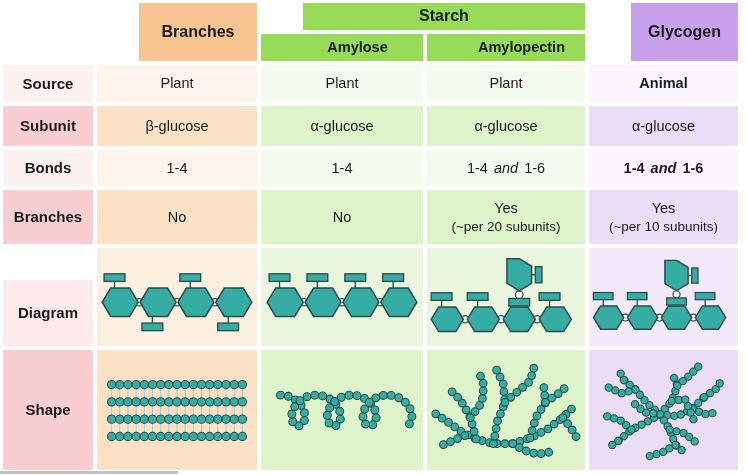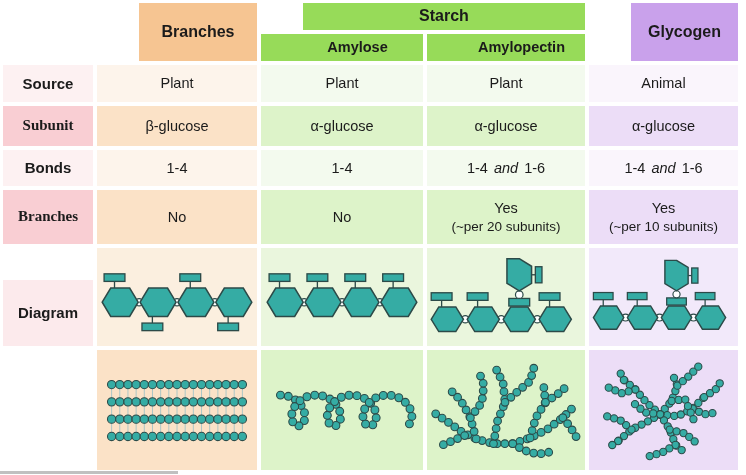--- a/index.html
+++ b/index.html
@@ -32,29 +32,29 @@
   .g-c1{grid-column:1}.g-c2{grid-column:2}.g-c3{grid-column:3}.g-c4{grid-column:4}.g-c5{grid-column:5}
   .g-c34{grid-column:3/5}
   .g-r1{grid-row:1}.g-r2{grid-row:2}.g-r12{grid-row:1/3}
   .g-r3{grid-row:3}.g-r4{grid-row:4}.g-r5{grid-row:5}.g-r6{grid-row:6}.g-r7{grid-row:7}.g-r8{grid-row:8}
 
   
   .bg-cel-h{background:var(--cellulose-header,#f6c592);}
   .bg-sta-h{background:var(--starch-header,#97db59);}
   .bg-gly-h{background:var(--glycogen-header,#c9a1eb);}
   .bg-lab-1{background:var(--label-row-light,#fdf1f2);}
-  .bg-lab-2{background:var(--label-row-dark,#f9ced3);font-family:Liberation Serif, serif;}
+  .bg-lab-2{background:var(--label-row-dark,#f9ced3);}
   .bg-lab-3{background:var(--label-row-mid,#fceaec);margin-top:32px;}
   .bg-cel-1{background:var(--cellulose-light,#fdf4eb);}
   .bg-cel-2{background:var(--cellulose-dark,#fbe2c7);}
   .bg-cel-3{background:var(--cellulose-mid,#fbefdf);}
   .bg-sta-1{background:var(--starch-light,#f3faee);}
   .bg-sta-2{background:var(--starch-dark,#ddf3c9);}
   .bg-sta-3{background:var(--starch-mid,#eaf6dd);}
-  .bg-gly-1{background:var(--glycogen-light,#faf5fc);}
+  .bg-gly-1{background:var(--glycogen-light,#faf5fc);font-weight:bold;}
   .bg-gly-2{background:var(--glycogen-dark,#ecddf7);}
   .bg-gly-3{background:var(--glycogen-mid,#f2e9fa);}
 
   .bottom-edge{
     position:absolute;left:0;top:471px;width:178px;height:3px;
     background:#8d8d8d;opacity:.55;
   }
 </style>
 </head>
 <body>
@@ -190,20 +190,21 @@
         <polygon points="96,6 109,14 109,32 96,40 83,32 83,6" fill="#35aca4" stroke="#2c4a48" stroke-width="1.6"></polygon>
         <line x1="109" y1="23" x2="113" y2="23" stroke="#2c4a48" stroke-width="1.4"></line>
         <rect x="113" y="14.5" width="7" height="17" fill="#35aca4" stroke="#2c4a48" stroke-width="1.4"></rect>
         <polygon points="79,70 87,57 105,57 113,70 105,83 87,83" fill="#35aca4" stroke="#2c4a48" stroke-width="1.6"></polygon>
         <line x1="128" y1="50" x2="128" y2="57" stroke="#2c4a48" stroke-width="1.4"></line>
         <rect x="117" y="42" width="22" height="8" fill="#35aca4" stroke="#2c4a48" stroke-width="1.4"></rect>
         <polygon points="117,70 125,57 143,57 151,70 143,83 125,83" fill="#35aca4" stroke="#2c4a48" stroke-width="1.6"></polygon>
       </svg>
   </div>
 
+  <div class="cell rowlab bg-lab-2 g-c1 g-r8">Shape</div>
   <div class="cell bg-cel-2 g-c2 g-r8">
     <svg id="sh-cel" viewBox="0 0 156 82" width="150" height="79">
         <line x1="10" y1="14" x2="10" y2="68" stroke="#a9c6c6" stroke-width="1"></line>
         <line x1="18.5" y1="14" x2="18.5" y2="68" stroke="#a9c6c6" stroke-width="1"></line>
         <line x1="27" y1="14" x2="27" y2="68" stroke="#a9c6c6" stroke-width="1"></line>
         <line x1="35.5" y1="14" x2="35.5" y2="68" stroke="#a9c6c6" stroke-width="1"></line>
         <line x1="44" y1="14" x2="44" y2="68" stroke="#a9c6c6" stroke-width="1"></line>
         <line x1="52.5" y1="14" x2="52.5" y2="68" stroke="#a9c6c6" stroke-width="1"></line>
         <line x1="61" y1="14" x2="61" y2="68" stroke="#a9c6c6" stroke-width="1"></line>
         <line x1="69.5" y1="14" x2="69.5" y2="68" stroke="#a9c6c6" stroke-width="1"></line>

